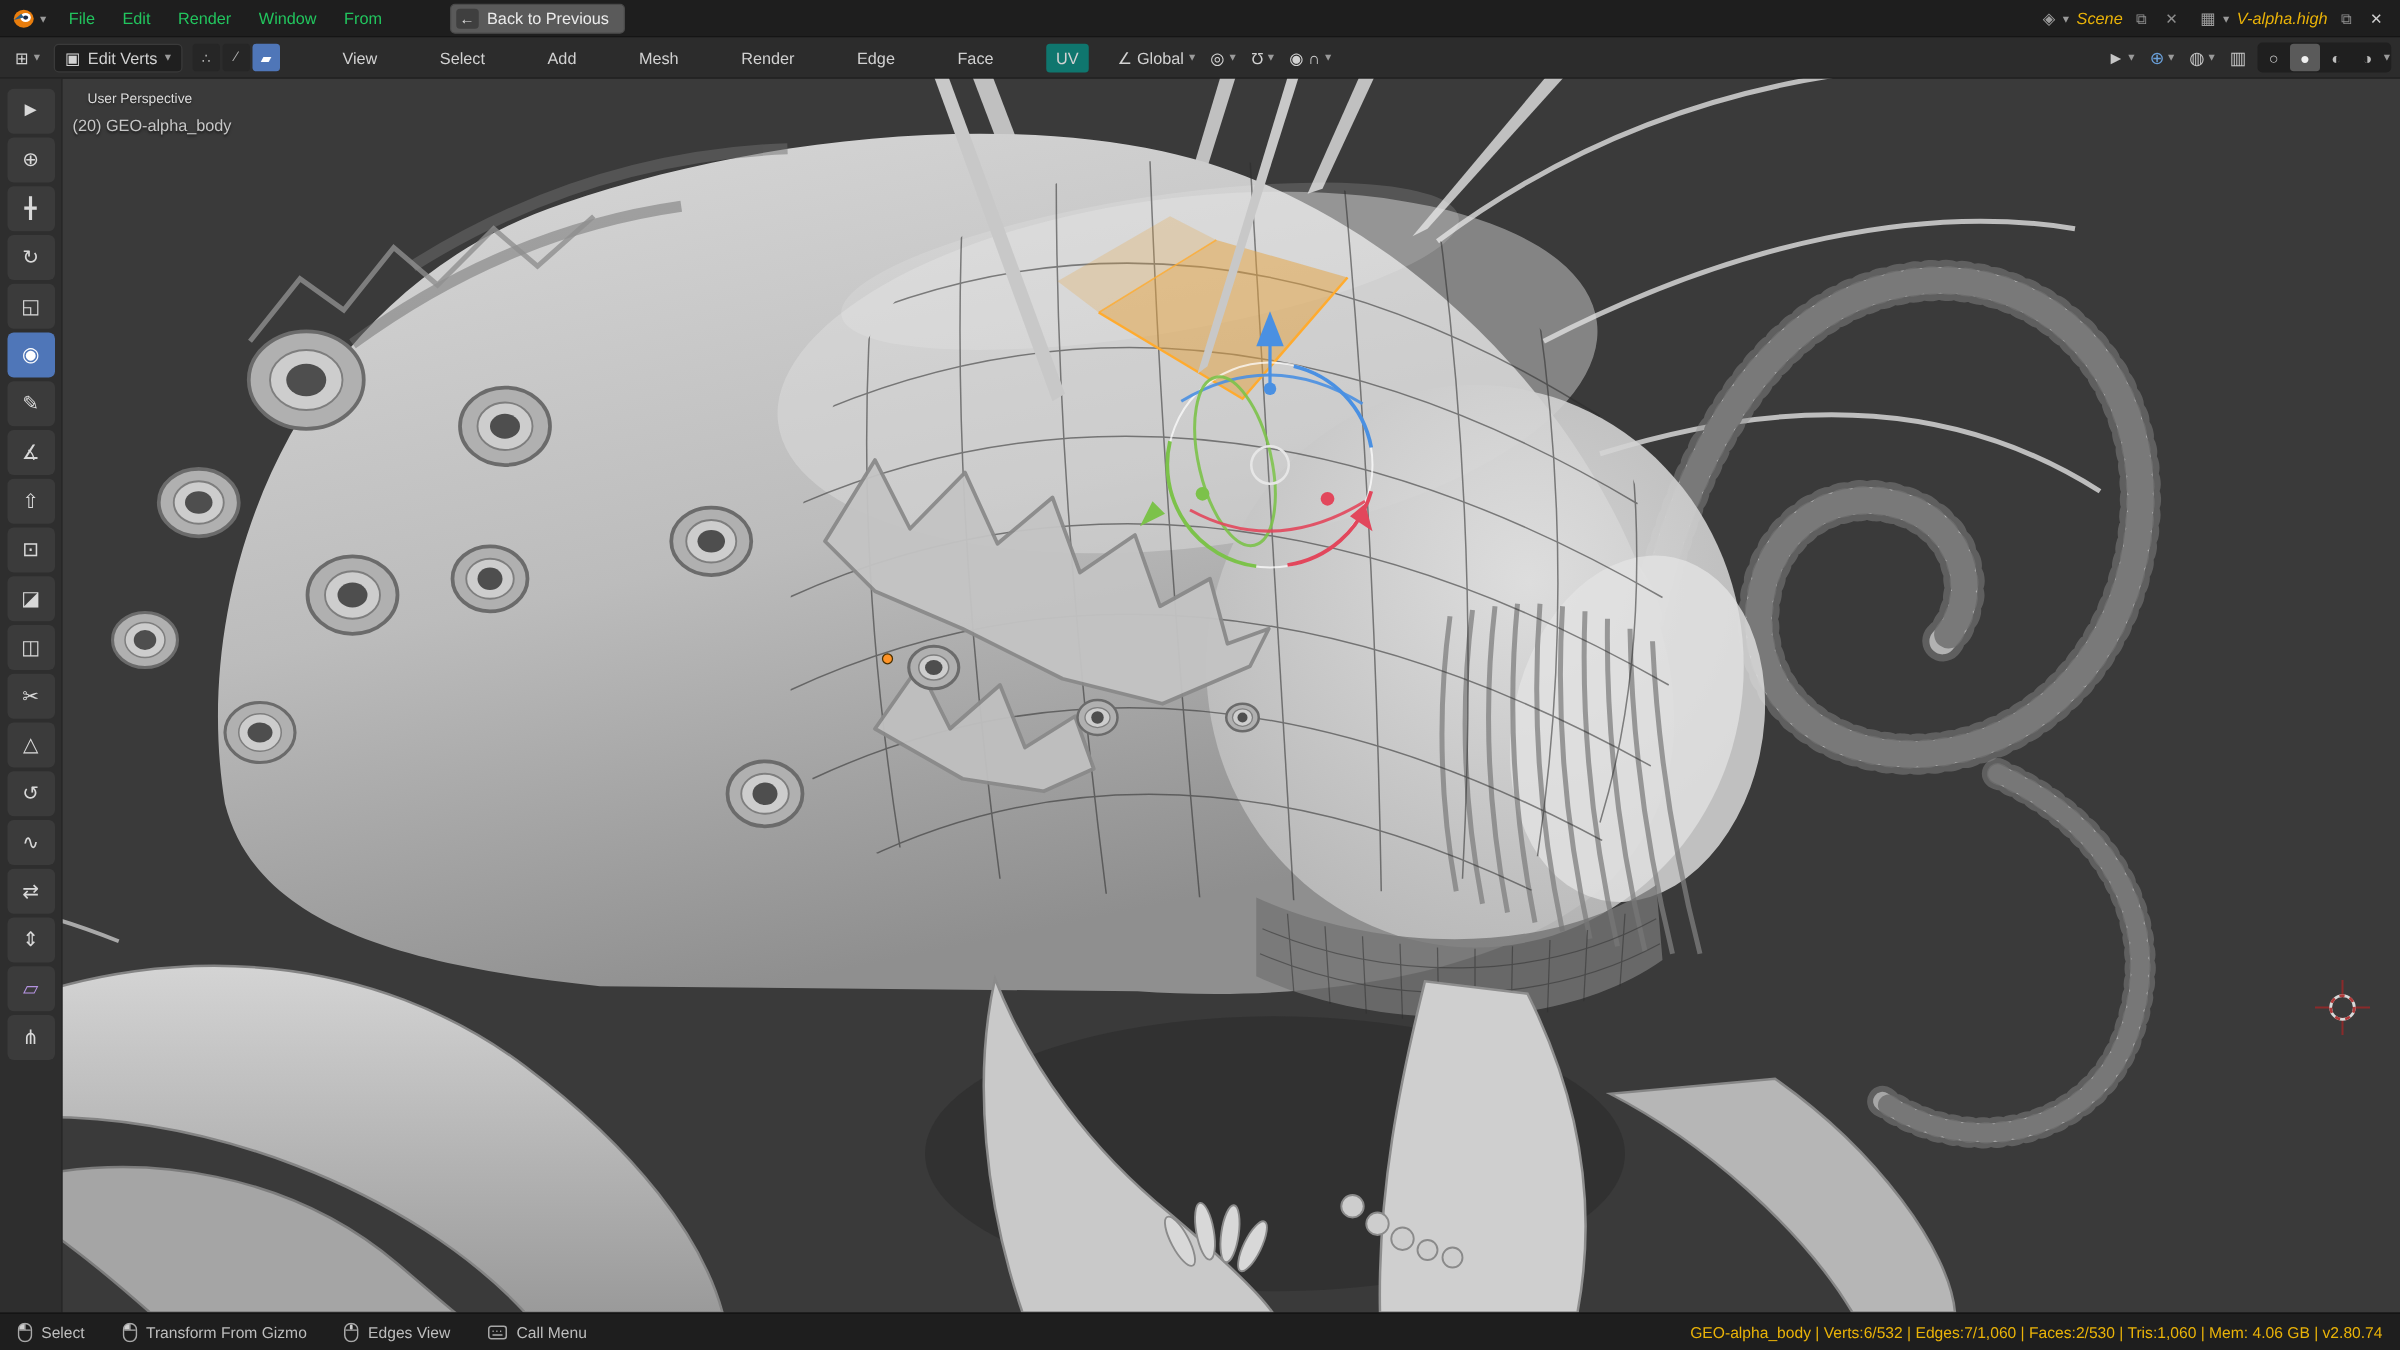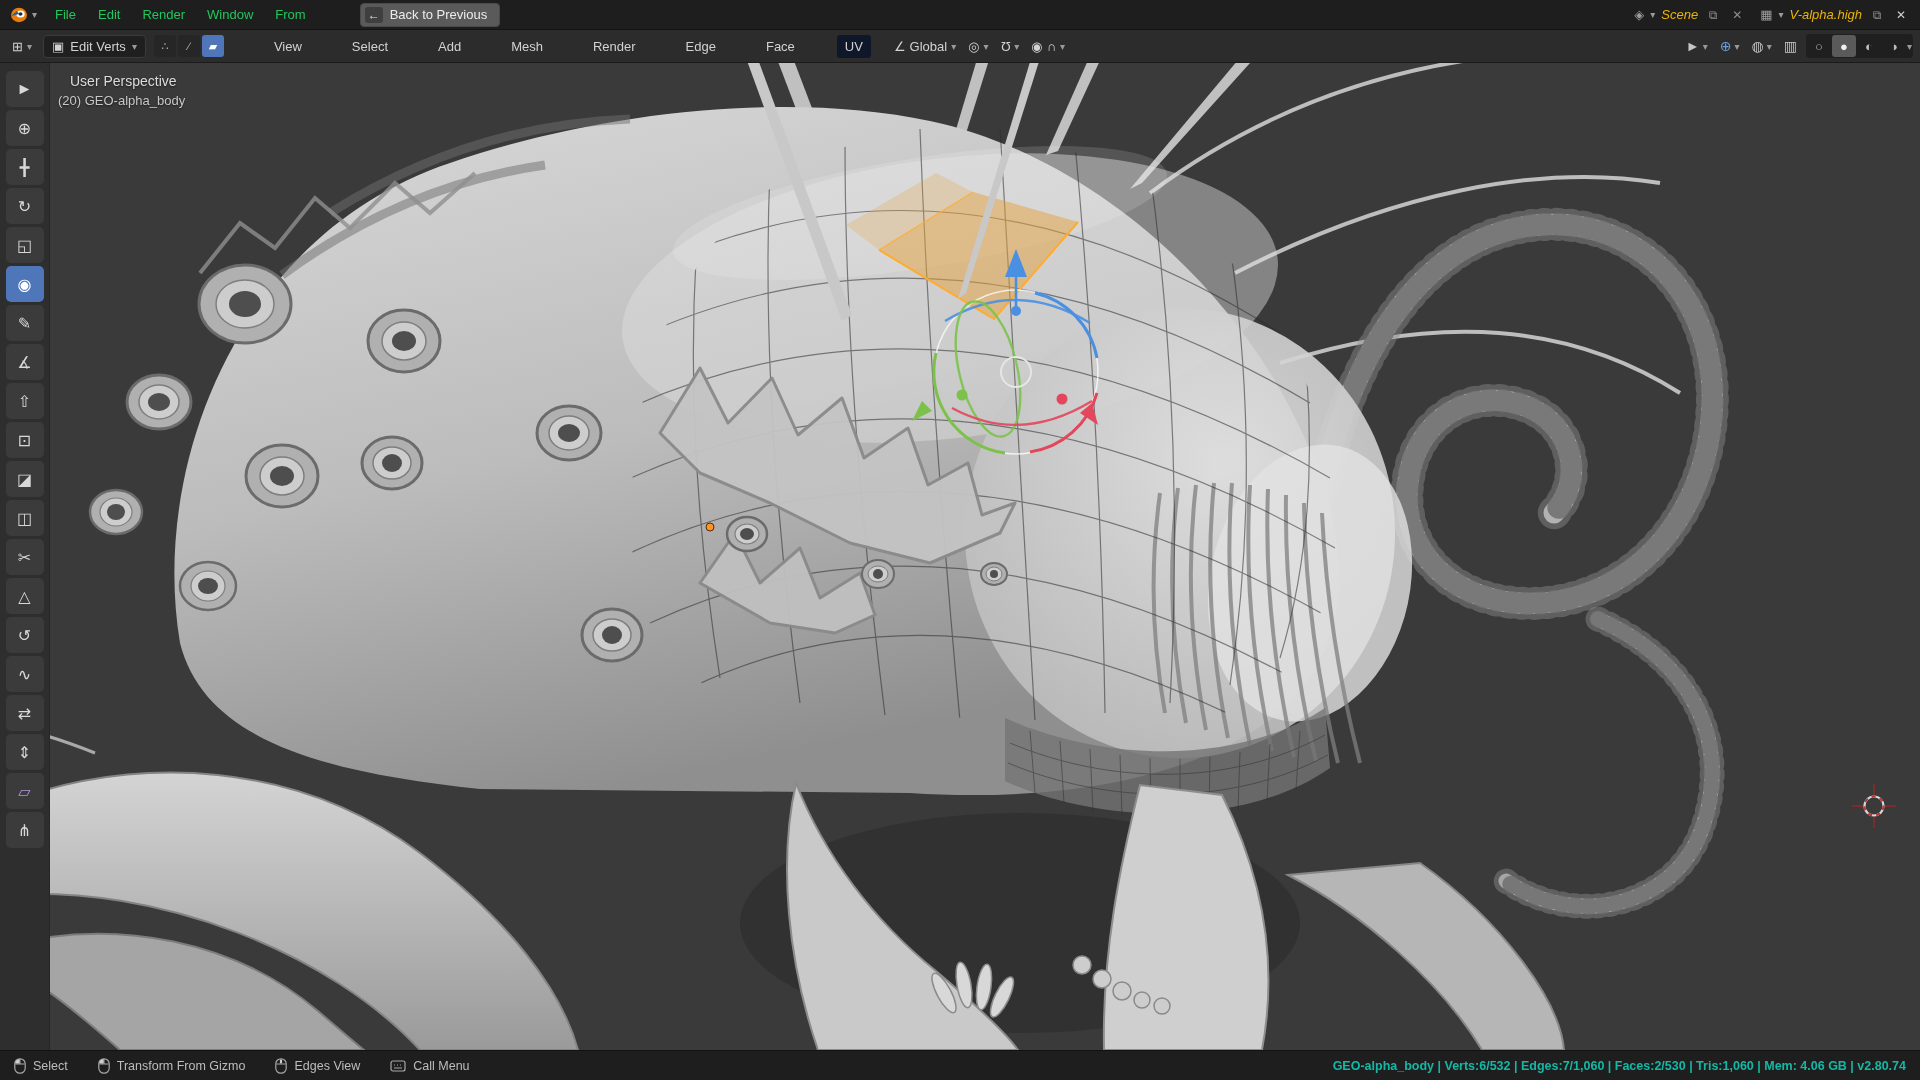--- a/index.html
+++ b/index.html
@@ -43,21 +43,21 @@
     display: flex; align-items: center; font-size: 13px; color: #d2d2d2; padding: 0 7px; gap: 2px;
   }
   .vh-btn { display: flex; align-items: center; gap: 4px; padding: 3px 5px; border-radius: 3px; }
   .dd { background: #1f1f1f; border: 1px solid #3a3a3a; border-radius: 4px;
     display: flex; align-items: center; gap: 6px; padding: 3px 8px; margin: 0 4px; }
   .mode-toggles { display: flex; gap: 2px; margin: 0 8px 0 2px; }
   .mt { width: 22px; height: 22px; background: #262626; border: none; border-radius: 3px;
     display: flex; align-items: center; justify-content: center; font-size: 11px; color: #b5b5b5; }
   .mt.active { background: #4f76b8; color: #ffffff; }
   .vm { padding: 4px 8px; border-radius: 3px; margin-left: 32px; }
-  .vm-uv { background: #0f172a; }
+  .vm-uv { background: #0f766e; }
   .vh-sep { width: 14px; }
   .vh-right { margin-left: auto; display: flex; align-items: center; gap: 6px; }
   .icon-btn { display: flex; align-items: center; gap: 3px; color: #c6c6c6; font-size: 14px;
     background: transparent; border: none; padding: 2px 3px; font-family: inherit; }
   .blue { color: #6a9fd8; }
   .magnet { display: inline-block; transform: rotate(180deg); }
   .shading { display: flex; background: #1f1f1f; border-radius: 4px; padding: 1px; gap: 1px; align-items: center; }
   .sh { width: 24px; height: 22px; display: flex; align-items: center; justify-content: center;
     border-radius: 3px; font-size: 13px; color: #bdbdbd; background: transparent; border: none; }
   .sh.active { background: #5a5a5a; color: #f0f0f0; }
@@ -66,32 +66,32 @@
   .canvas { position: absolute; inset: 0; }
   .toolbar {
     position: absolute; left: 0; top: 0; bottom: 0; width: 50px;
     background: #2e2e2e; border-right: 1px solid #262626;
     display: flex; flex-direction: column; align-items: center; gap: 3px; padding: 8px 0;
   }
   .tool { width: 38px; height: 36px; border: none; border-radius: 5px; background: #3b3b3b;
     color: #d8d8d8; font-size: 16px; display: flex; align-items: center; justify-content: center; }
   .tool.active { background: #4f76b8; color: #ffffff; }
   .tool.purple .tg { color: #b493e0; }
-  .vp-label { position: absolute; left: 70px; top: 10px; font-size: 14px; color: #dcdcdc;
+  .vp-label { position: absolute; left: 70px; top: 10px; font-size: 11px; color: #dcdcdc;
     text-shadow: 0 1px 2px rgba(0,0,0,.55); }
   .vp-label2 { position: absolute; left: 58px; top: 30px; font-size: 13px; color: #c7c7c7;
     text-shadow: 0 1px 2px rgba(0,0,0,.55); }
   
   .statusbar {
     position: absolute; bottom: 0; left: 0; right: 0; height: 30px;
     background: #1e1e1e; border-top: 1px solid #121212;
     display: flex; align-items: center; padding: 0 14px; gap: 30px; font-size: 12.5px; color: #bdbdbd;
   }
   .hint { display: flex; align-items: center; gap: 7px; }
-  .sb-info { margin-left: auto; color: #14b8a6; white-space: nowrap; font-weight: bold; }
+  .sb-info { margin-left: auto; color: #eab308; white-space: nowrap; }
 </style>
 </head>
 <body>
 
 <div class="topbar">
   <div class="logo-wrap">
     <svg width="18" height="18" viewBox="0 0 18 18">
       <ellipse cx="9" cy="9" rx="8" ry="7.2" fill="#e87d0d"></ellipse>
       <ellipse cx="10.5" cy="8" rx="4.2" ry="3.6" fill="#ffffff"></ellipse>
       <ellipse cx="10.5" cy="8" rx="2" ry="1.7" fill="#1e2a44"></ellipse>

